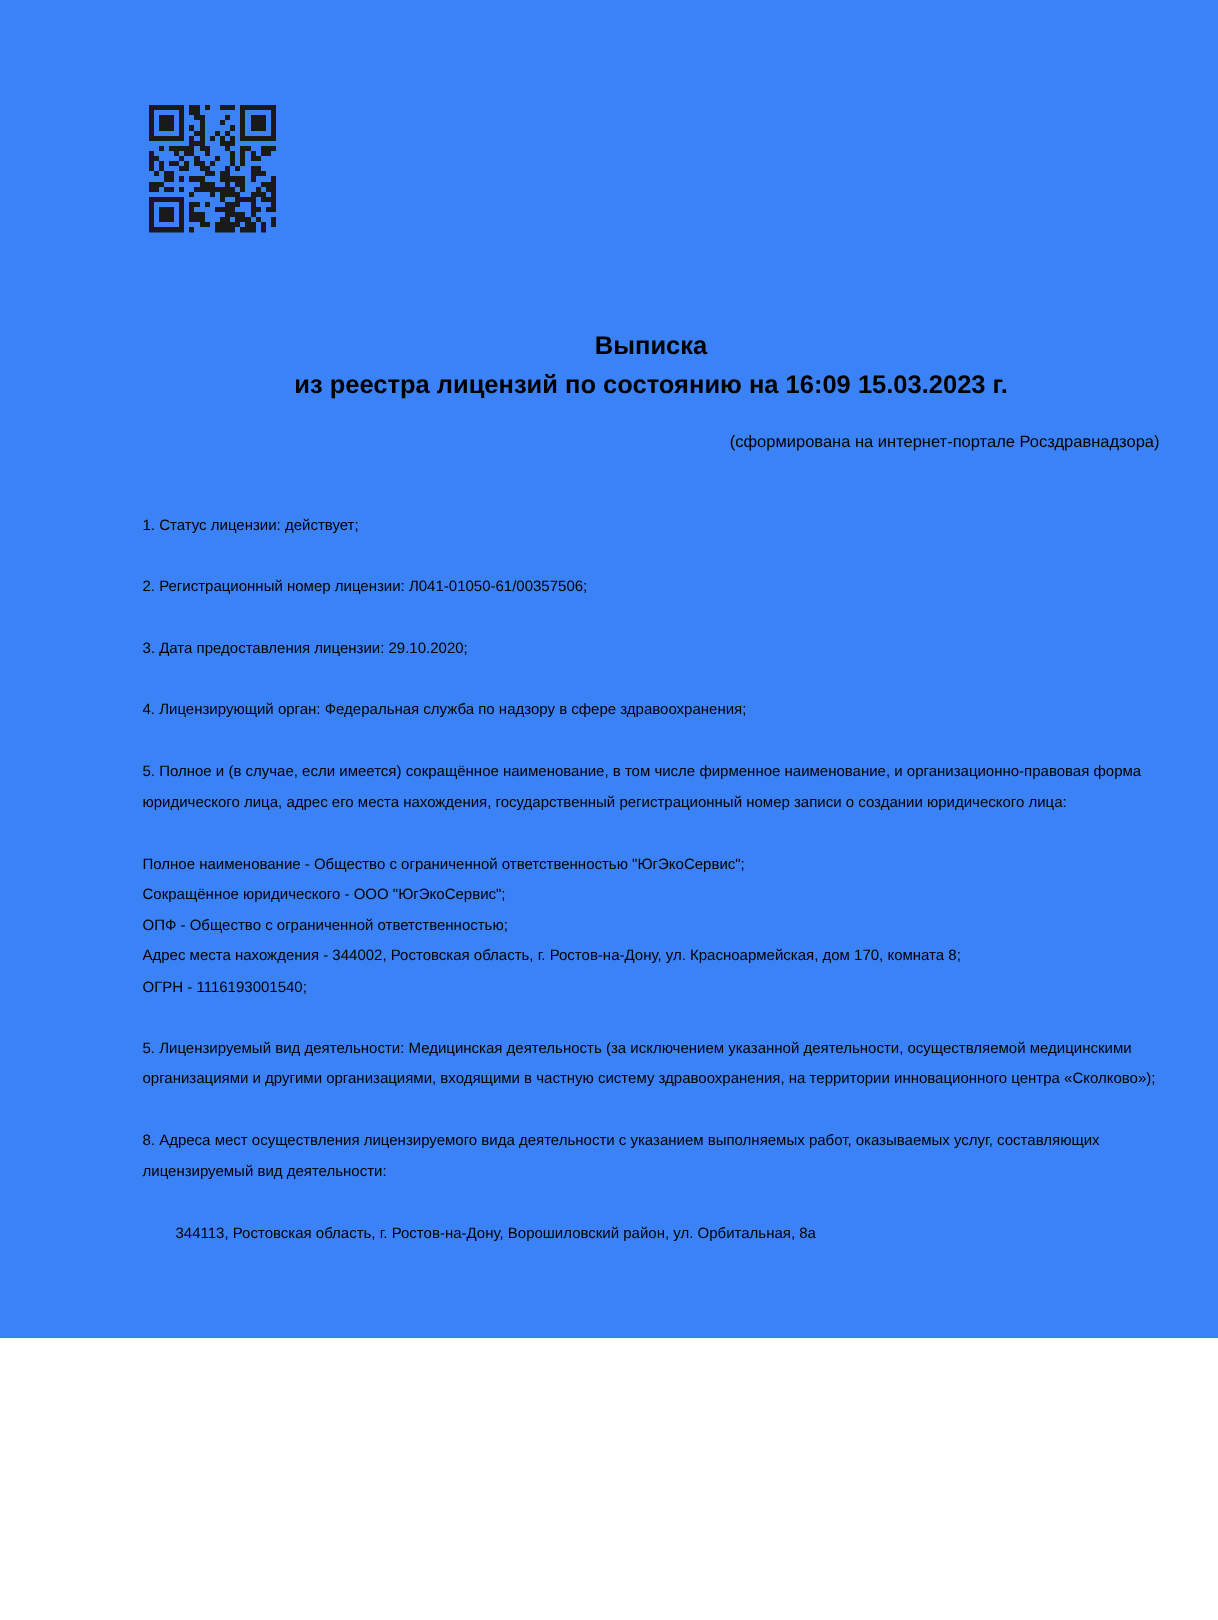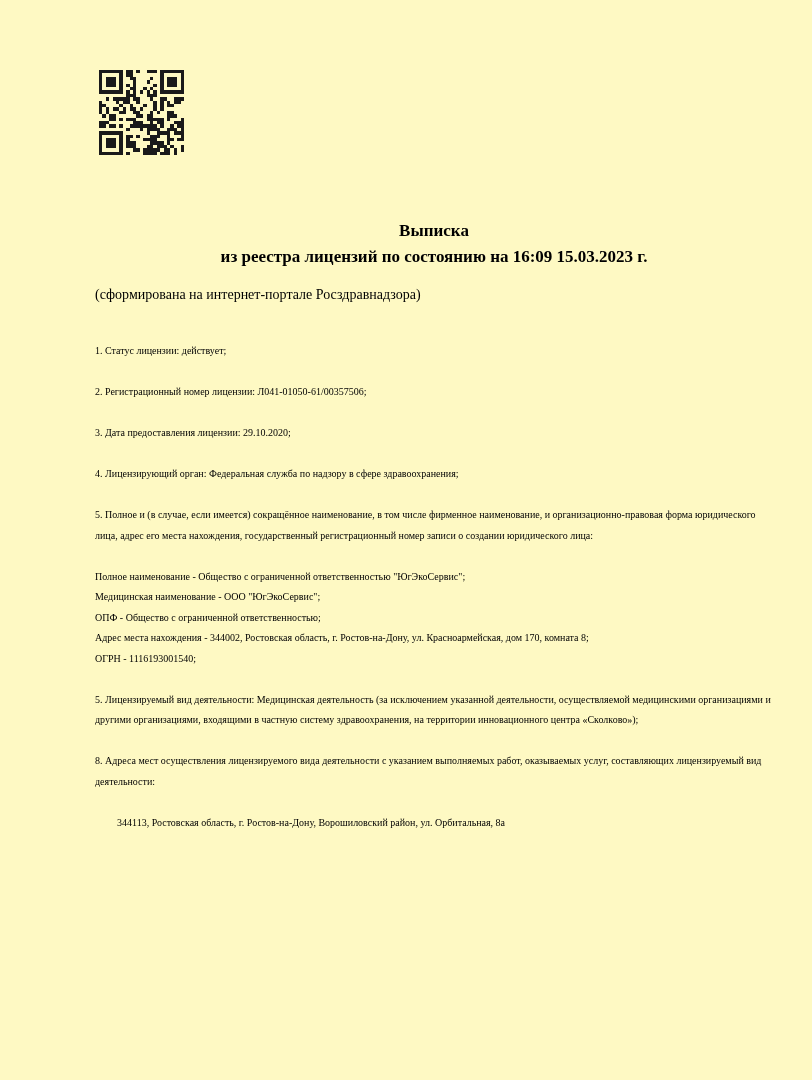--- a/index.html
+++ b/index.html
@@ -1,39 +1,40 @@
 <!DOCTYPE html>
 <html><head>
 <meta charset="utf-8">
 <style>
   html,body{margin:0;padding:0;background:#ffffff;}
   .page{
     position:relative;
-    width:812px;height:1080px;
-    background:#fef9c3;
+    width:812px;height:892px;
+    background:#3b82f6;
     color:#000000;
-    font-family:Liberation Serif, serif;
+    font-family:Liberation Sans, sans-serif;
     overflow:hidden;
   }
   .qr{
     position:absolute;left:99px;top:70px;
     width:85px;height:85px;
   }
   .qr svg{width:100%;height:100%;display:block;}
   .content{
     padding:218px 39px 0 95px; 
   }
   .title{
     text-align:center;
     font-weight:bold;
     font-size:17px;
     line-height:26px;
   }
   .note{
-    font-size:14px;
+    text-align:right;
+    font-size:11px;
     line-height:16px;
     margin-top:17px;
   }
   .body-text{
     margin-top:38px;
     font-size:10px;
     line-height:20.5px;
   }
   .para{margin:0 0 20.5px 0;}
   .block{margin:0 0 20.5px 0;}
@@ -369,21 +370,21 @@
 
     <div class="body-text">
       <p class="para">1. Статус лицензии: действует;</p>
       <p class="para">2. Регистрационный номер лицензии: Л041-01050-61/00357506;</p>
       <p class="para">3. Дата предоставления лицензии: 29.10.2020;</p>
       <p class="para">4. Лицензирующий орган: Федеральная служба по надзору в сфере здравоохранения;</p>
       <p class="para">5. Полное и (в случае, если имеется) сокращённое наименование, в том числе фирменное наименование, и организационно-правовая форма юридического лица, адрес его места нахождения, государственный регистрационный номер записи о создании юридического лица:</p>
 
       <div class="block">
         <div>Полное наименование - Общество с ограниченной ответственностью "ЮгЭкоСервис";</div>
-        <div>Медицинская наименование - ООО "ЮгЭкоСервис";</div>
+        <div>Сокращённое юридического - ООО "ЮгЭкоСервис";</div>
         <div>ОПФ - Общество с ограниченной ответственностью;</div>
         <div>Адрес места нахождения - 344002, Ростовская область, г. Ростов-на-Дону, ул. Красноармейская, дом 170, комната 8;</div>
         <div>ОГРН - 1116193001540;</div>
       </div>
 
       <p class="para">5. Лицензируемый вид деятельности: Медицинская деятельность (за исключением указанной деятельности, осуществляемой медицинскими организациями и другими организациями, входящими в частную систему здравоохранения, на территории инновационного центра «Сколково»);</p>
       <p class="para">8. Адреса мест осуществления лицензируемого вида деятельности с указанием выполняемых работ, оказываемых услуг, составляющих лицензируемый вид деятельности:</p>
       <p class="para">344113, Ростовская область, г. Ростов-на-Дону, Ворошиловский район, ул. Орбитальная, 8а</p>
     </div>
 

